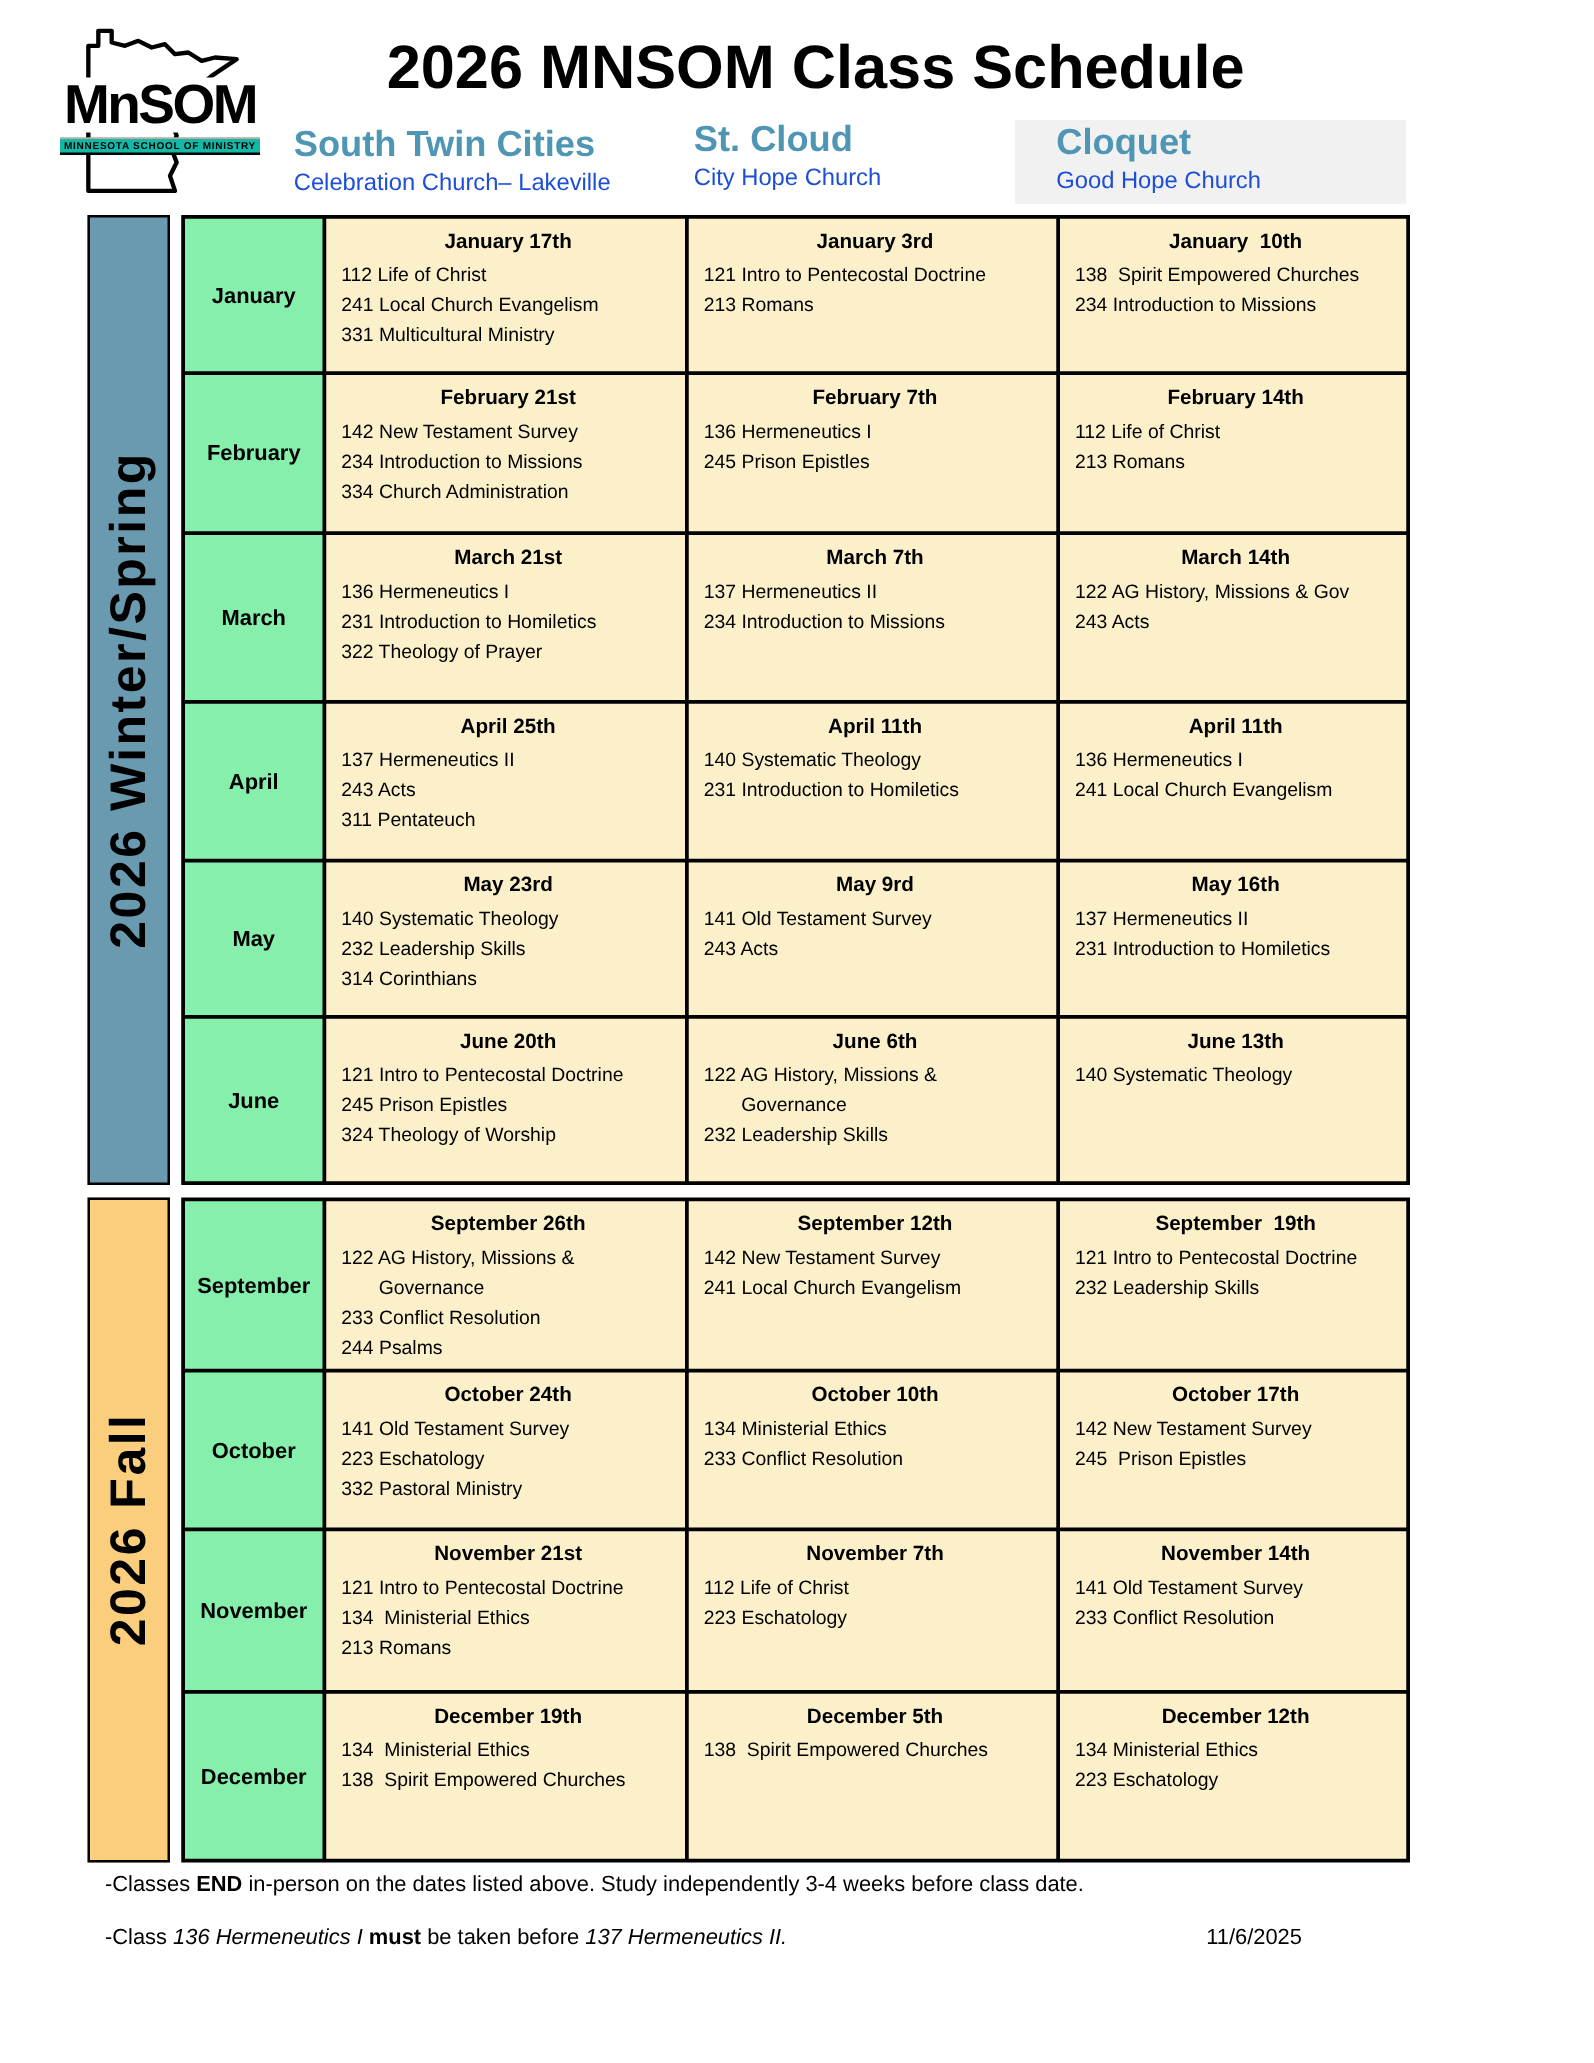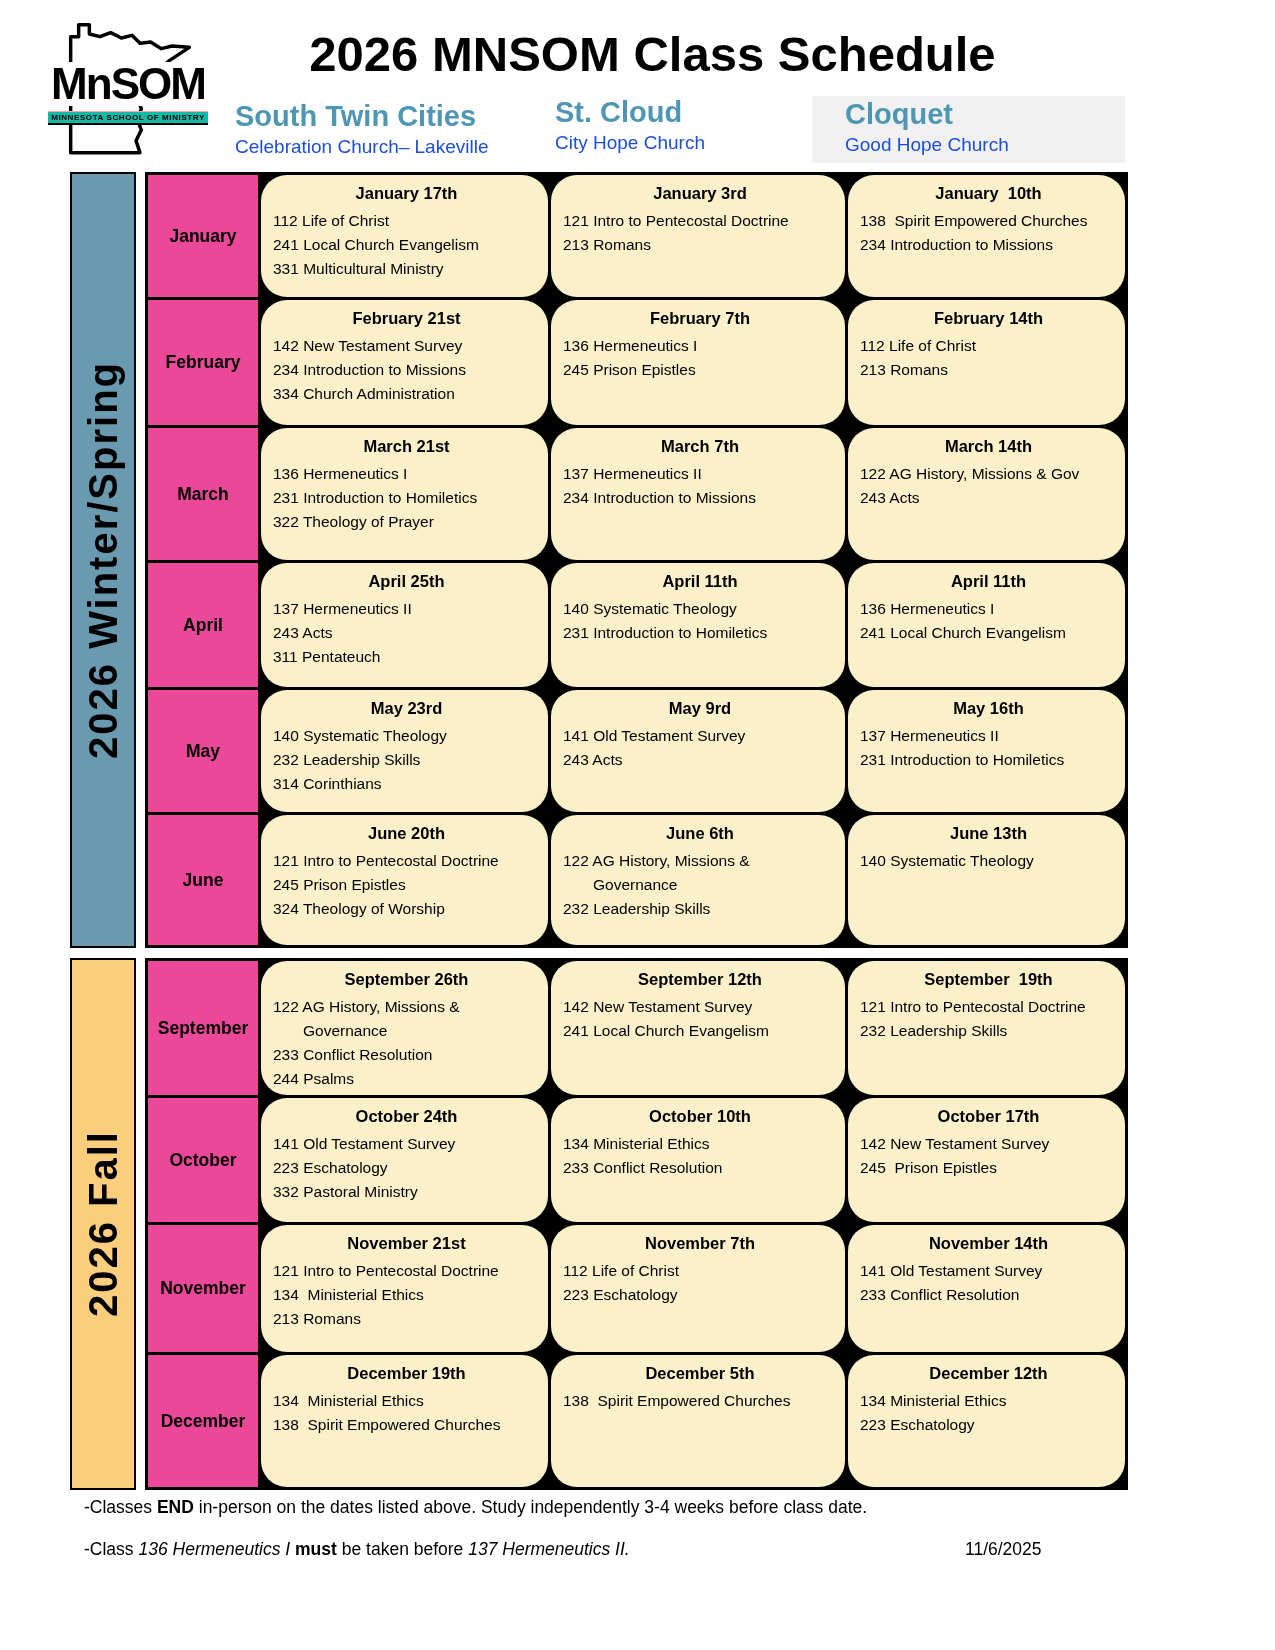--- a/index.html
+++ b/index.html
@@ -36,23 +36,23 @@
               font-weight:bold;font-size:40px;letter-spacing:2px;white-space:nowrap;}
 
   
   .sched{position:absolute;background:#000;display:grid;padding:3px;gap:3px;}
   #winter-table{left:145px;top:172px;
       grid-template-columns:110px 287px 294px 277px;
       grid-template-rows:122px 125px 132px 124px 122px 130px;}
   #fall-table{left:145px;top:958px;
       grid-template-columns:110px 287px 294px 277px;
       grid-template-rows:134px 124px 127px 132px;}
-  .mcell{background:#ec4899;display:flex;align-items:center;justify-content:center;
+  .mcell{background:#86efac;display:flex;align-items:center;justify-content:center;
          font-weight:bold;font-size:17.5px;}
-  .ccell{background:#FBF0CA;padding:6px 8px 4px 12px;overflow:hidden;border-radius:26px;}
+  .ccell{background:#FBF0CA;padding:6px 8px 4px 12px;overflow:hidden;}
   .cdate{text-align:center;font-weight:bold;font-size:16.5px;padding:3px 0 6px;
          white-space:pre-wrap;}
   .cline{font-size:15.5px;line-height:1.55;padding-left:30px;text-indent:-30px;
          white-space:pre-wrap;}
 
   
   .note{position:absolute;font-size:17.5px;}
   #note1{left:84px;top:1497px;}
   #note2{left:84px;top:1539px;}
   #fdate{left:965px;top:1539px;font-size:17.5px;}

